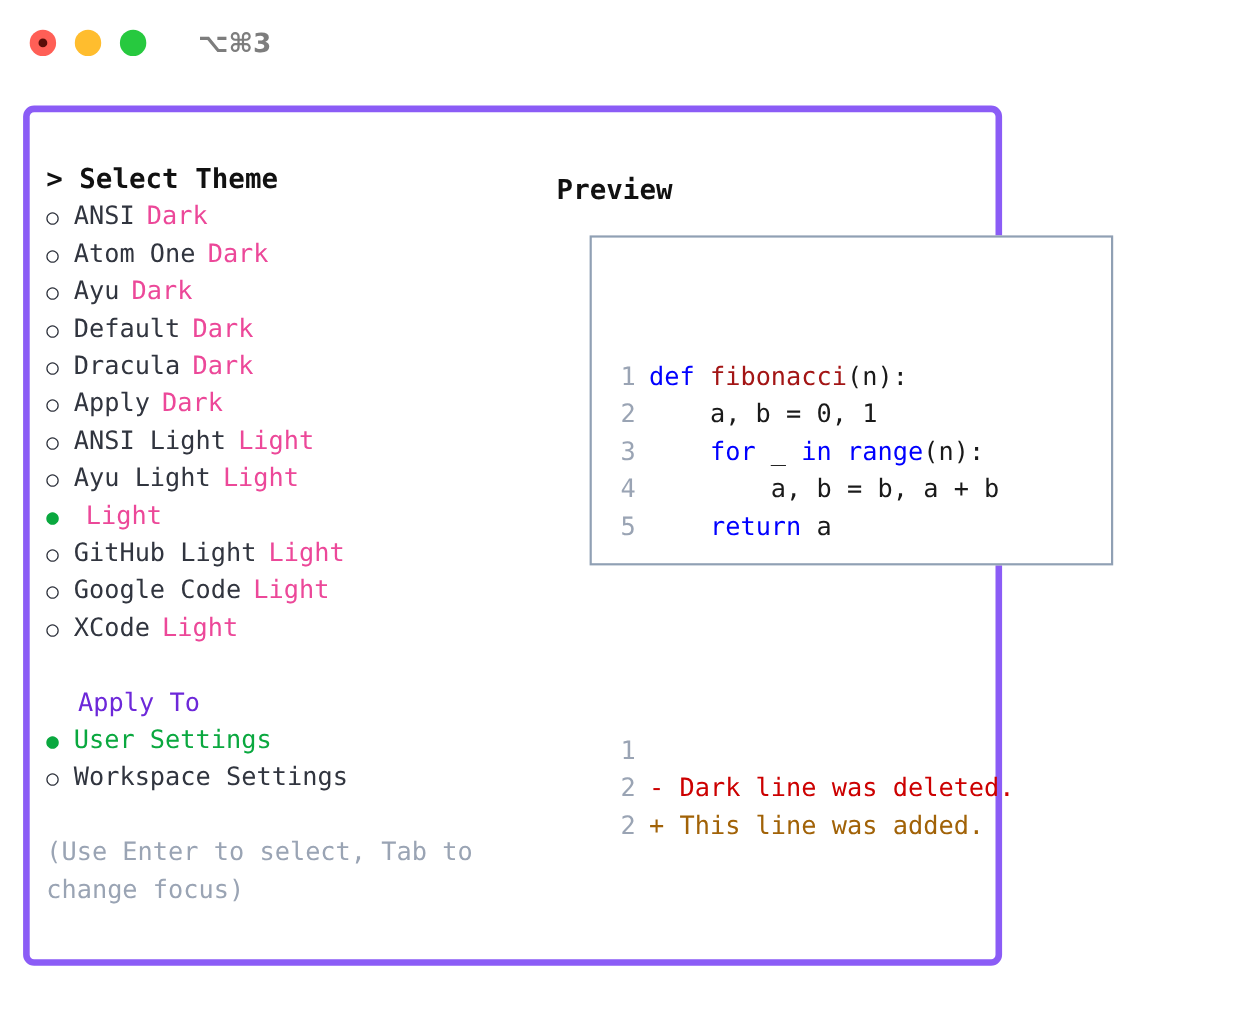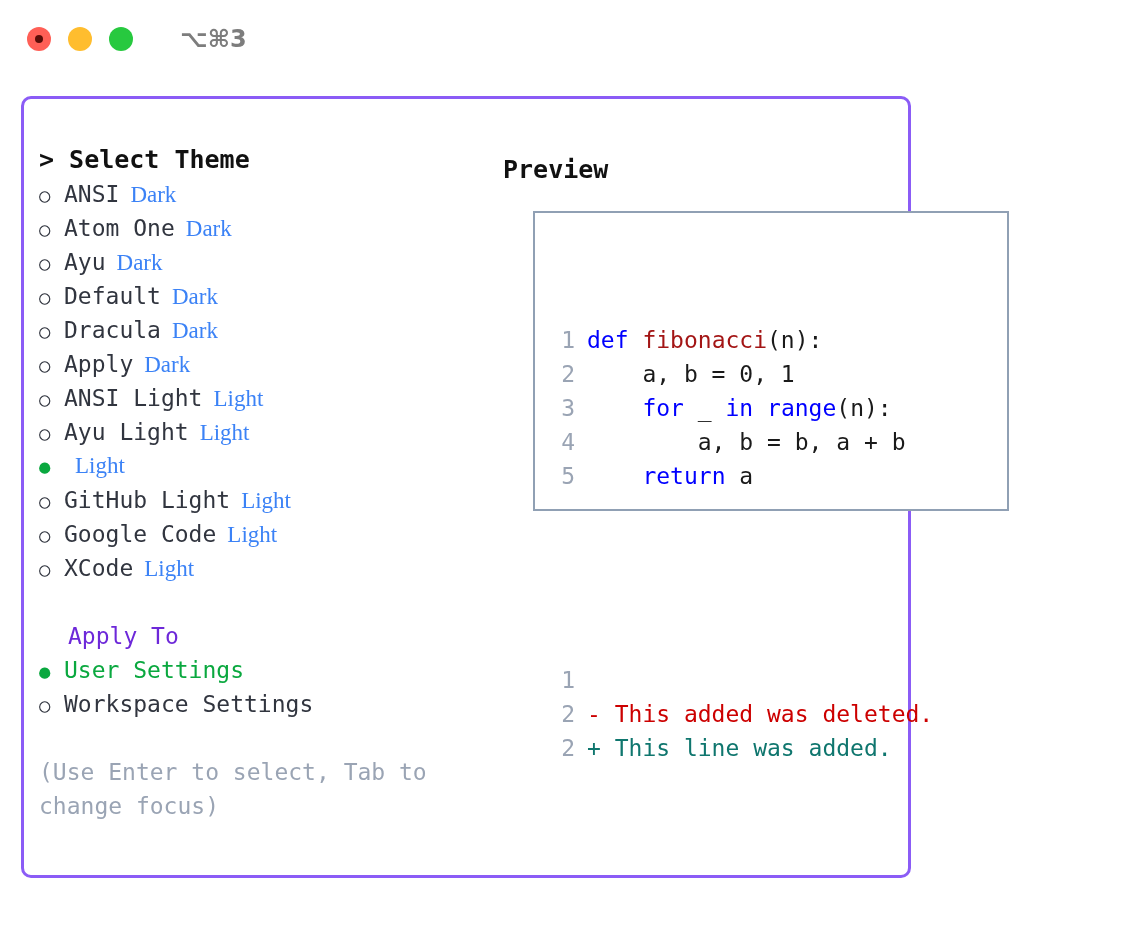--- a/index.html
+++ b/index.html
@@ -63,21 +63,21 @@
     font-family: "DejaVu Sans", "Liberation Sans", sans-serif;
   }
 
   
   .panel {
     position: absolute;
     left: 21px;
     top: 96px;
     width: 890px;
     height: 782px;
-    border: 3px solid #8b5cf6;
+    border: 6px solid #8b5cf6;
     border-radius: 10px;
     box-sizing: border-box;
     background: #ffffff;
   }
 
   
   .left-col {
     position: absolute;
     left: 15px;
     top: 44px;
@@ -113,23 +113,22 @@
     width: 25px;
     flex: 0 0 25px;
     font-size: 19px;
     color: #31353f;
     line-height: 34px;
   }
   .row.selected .bullet { color: #0aa83f; }
   .theme-name { color: #31353f; }
   .row.selected .theme-name { color: #0aa83f; }
   .theme-kind {
-    color: #3b82f6;
+    color: #ec4899;
     margin-left: 11px;
-    font-family: Liberation Serif, serif;
   }
 
   .apply-block { margin-top: 34px; }
   .apply-title {
     font-size: 23px;
     color: #6d28d9;
     line-height: 34px;
     padding-left: 29px;
     white-space: pre;
   }
@@ -175,21 +174,21 @@
   }
   .code-text { color: #1a1a1a; }
   .blank-line { height: 34px; }
 
   .tok-kw  { color: #0000ff; }
   .tok-fn  { color: #a31515; }
   .tok-pl  { color: #1a1a1a; }
 
   .diff-ctx { color: #707880; }
   .diff-del { color: #cc0000; }
-  .diff-add { color: #0f766e; }
+  .diff-add { color: #a16207; }
 </style>
 </head>
 <body>
 
 <div id="app">
 
   <div class="titlebar">
     <div class="lights">
       <span class="light red"></span>
       <span class="light yellow"></span>
@@ -227,19 +226,19 @@
 
       <div class="hint">(Use Enter to select, Tab to change focus)</div>
     </div>
 
     <div class="right-col">
       <div class="section-title">Preview</div>
       <div class="preview-box">
         <div class="code">
           <div id="code-sample"><div class="code-line"><span class="lineno">1</span><span class="code-text"><span class="tok-kw">def </span><span class="tok-fn">fibonacci</span><span class="tok-pl">(n):</span></span></div><div class="code-line"><span class="lineno">2</span><span class="code-text"><span class="tok-pl">    a, b = 0, 1</span></span></div><div class="code-line"><span class="lineno">3</span><span class="code-text"><span class="tok-pl">    </span><span class="tok-kw">for</span><span class="tok-pl"> _ </span><span class="tok-kw">in</span><span class="tok-pl"> </span><span class="tok-kw">range</span><span class="tok-pl">(n):</span></span></div><div class="code-line"><span class="lineno">4</span><span class="code-text"><span class="tok-pl">        a, b = b, a + b</span></span></div><div class="code-line"><span class="lineno">5</span><span class="code-text"><span class="tok-pl">    </span><span class="tok-kw">return</span><span class="tok-pl"> a</span></span></div></div>
           <div class="blank-line"></div>
-          <div id="diff-sample"><div class="code-line"><span class="lineno">1</span></div><div class="code-line"><span class="lineno">2</span><span class="diff-del">- This added was deleted.</span></div><div class="code-line"><span class="lineno">2</span><span class="diff-add">+ This line was added.</span></div></div>
+          <div id="diff-sample"><div class="code-line"><span class="lineno">1</span></div><div class="code-line"><span class="lineno">2</span><span class="diff-del">- Dark line was deleted.</span></div><div class="code-line"><span class="lineno">2</span><span class="diff-add">+ This line was added.</span></div></div>
         </div>
       </div>
     </div>
 
   </div>
 </div>
 
 </body></html>

